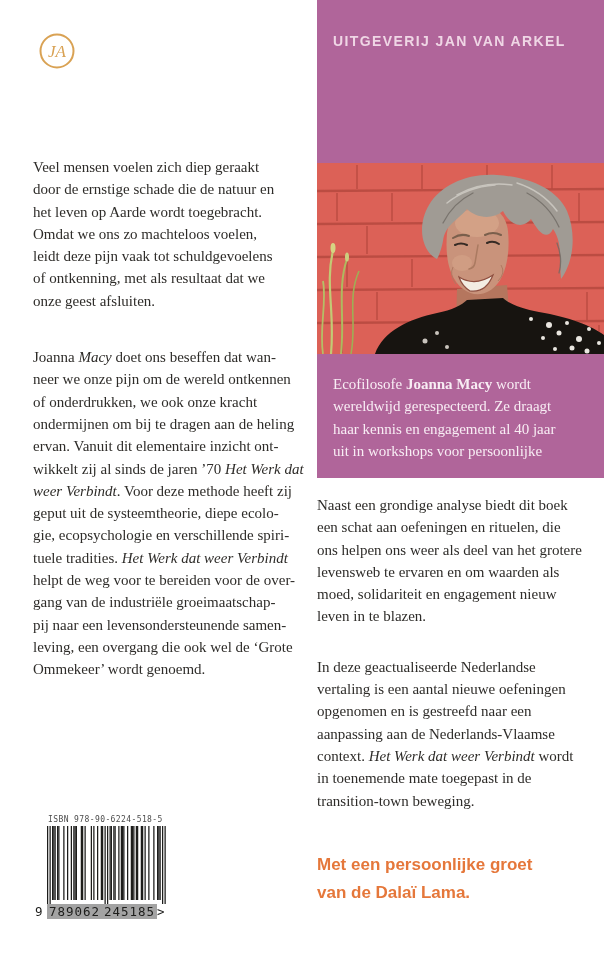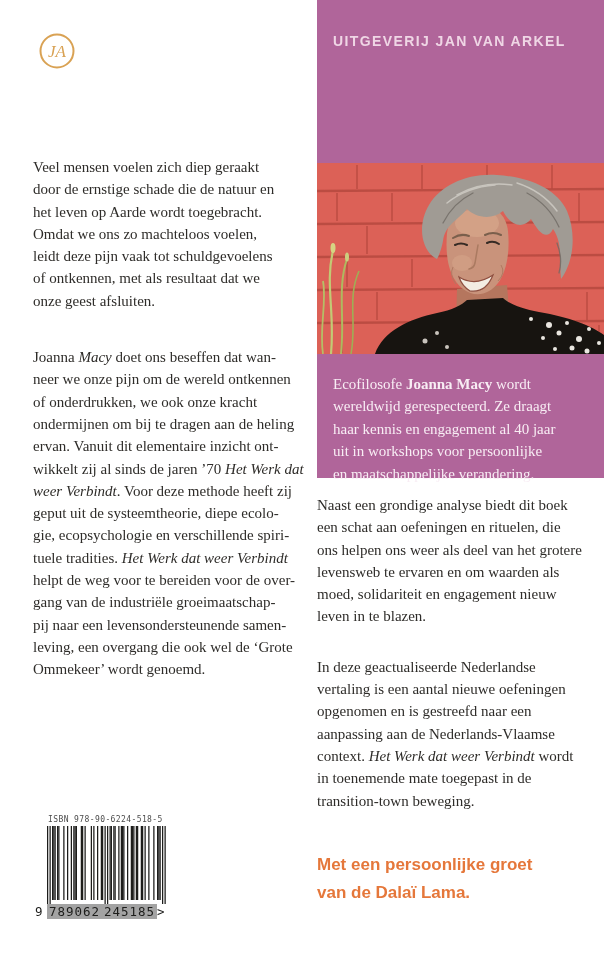--- a/index.html
+++ b/index.html
@@ -171,31 +171,30 @@
           <path d="M240,80 Q246,96 242,110"></path>
       </g>
     </svg>
   </div>
 
   <div class="infobox">
       <div class="line"><span>Ecofilosofe </span><span class="bd">Joanna Macy</span><span> wordt</span></div>
       <div class="line"><span>wereldwijd gerespecteerd. Ze draagt</span></div>
       <div class="line"><span>haar kennis en engagement al 40 jaar</span></div>
       <div class="line"><span>uit in workshops voor persoonlijke</span></div>
-      <div class="line"><span>en maatschappelijke verandering.</span></div>
     </div>
 
   <div class="left-col col">
     <div class="para">
         <div class="line"><span>Veel mensen voelen zich diep geraakt</span></div>
         <div class="line"><span>door de ernstige schade die de natuur en</span></div>
         <div class="line"><span>het leven op Aarde wordt toegebracht.</span></div>
         <div class="line"><span>Omdat we ons zo machteloos voelen,</span></div>
         <div class="line"><span>leidt deze pijn vaak tot schuldgevoelens</span></div>
-        <div class="line"><span>of ontkennen, met als resultaat dat we</span></div>
+        <div class="line"><span>of ontkenning, met als resultaat dat we</span></div>
         <div class="line"><span>onze geest afsluiten.</span></div>
       </div>
     <div class="para">
         <div class="line"><span>Joanna </span><span class="it">Macy</span><span> doet ons beseffen dat wan-</span></div>
         <div class="line"><span>neer we onze pijn om de wereld ontkennen</span></div>
         <div class="line"><span>of onderdrukken, we ook onze kracht</span></div>
         <div class="line"><span>ondermijnen om bij te dragen aan de heling</span></div>
         <div class="line"><span>ervan. Vanuit dit elementaire inzicht ont-</span></div>
         <div class="line"><span>wikkelt zij al sinds de jaren ’70 </span><span class="it">Het Werk dat</span></div>
         <div class="line"><span class="it">weer Verbindt</span><span>. Voor deze methode heeft zij</span></div>

